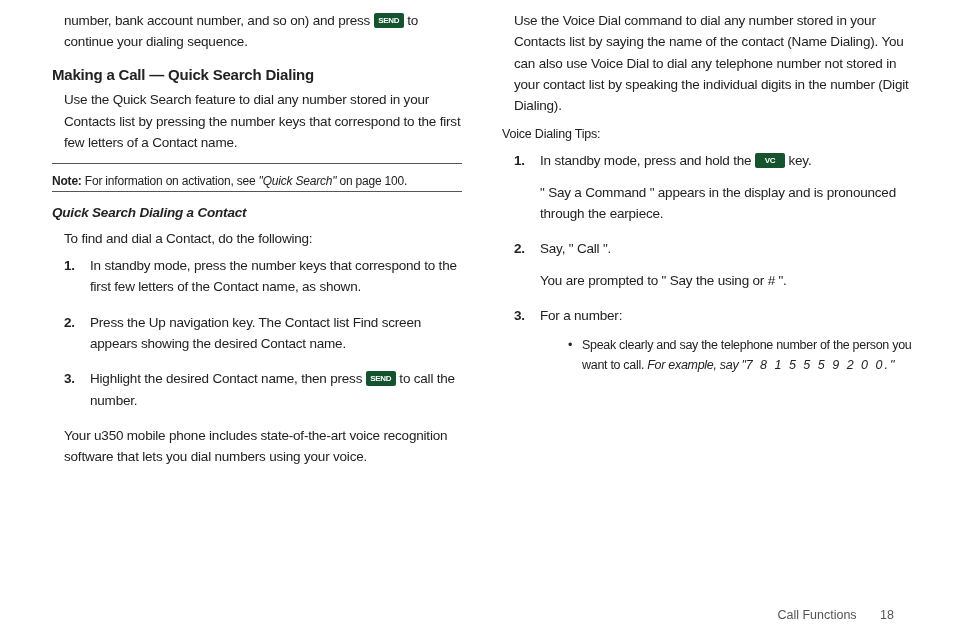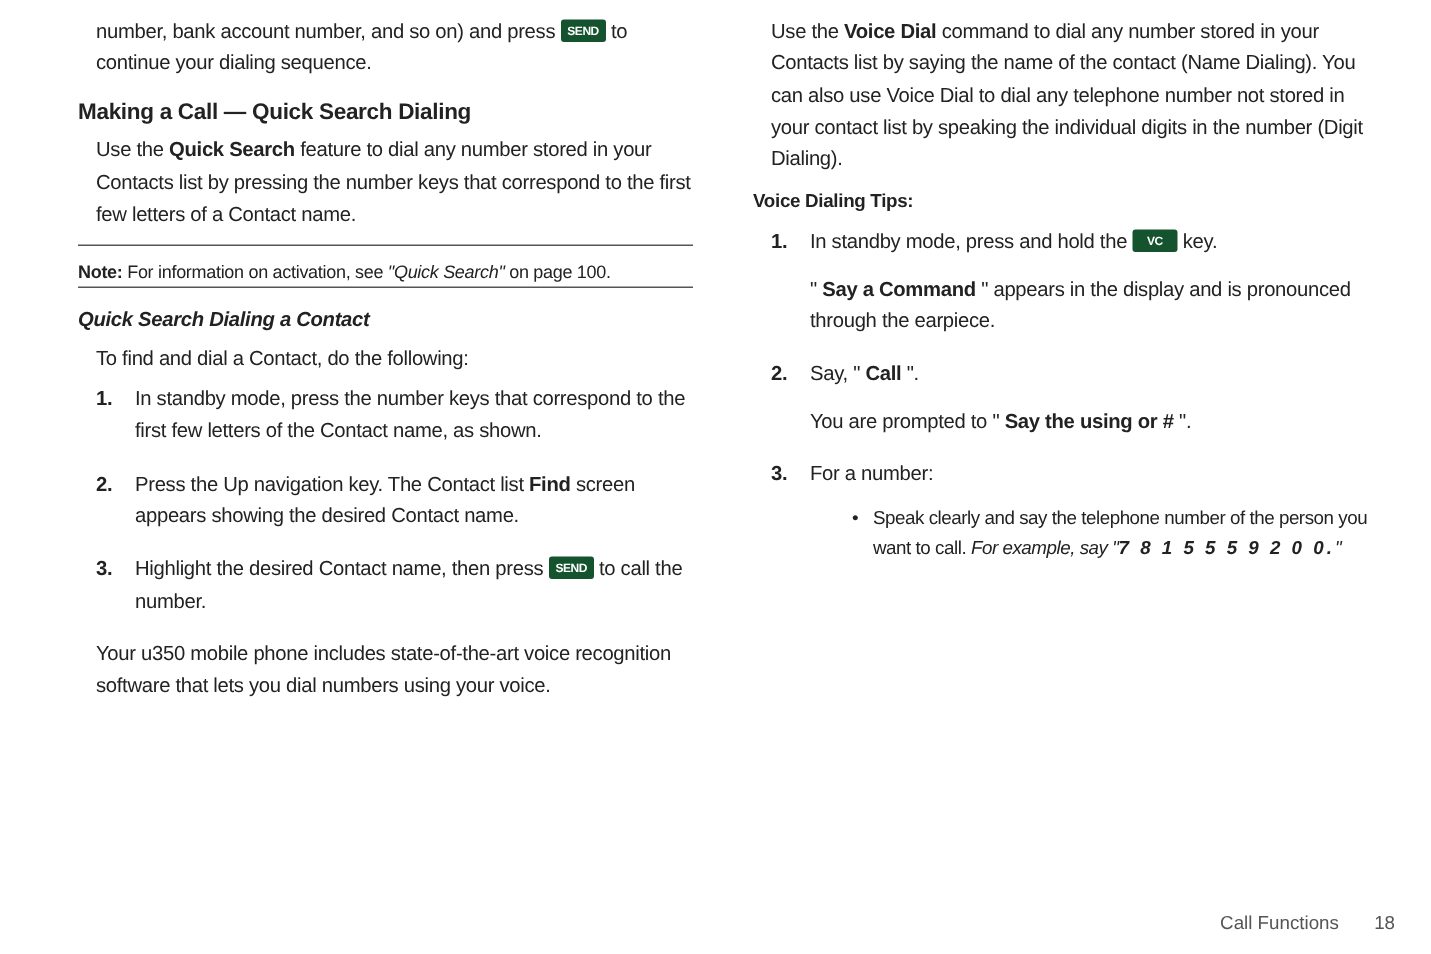--- a/index.html
+++ b/index.html
@@ -30,21 +30,21 @@
     font-size: 15px;
     margin: 10px 0 3px 0;
   }
   .h3 {
     font-weight: 700;
     font-style: italic;
     font-size: 13.5px;
     margin: 10px 0 4px 0;
   }
   .h4 {
-    font-weight: 700;
+    font-weight: 400;
     font-size: 12.5px;
     margin: 8px 0 2px 0;
   }
   p { margin: 0 0 4px 0; }
   .indent { padding-left: 12px; }
   .note-rule-top { border-top: 1.3px solid #555; margin-top: 10px; }
   .note-rule-bot { border-bottom: 1.3px solid #555; margin-bottom: 8px; padding-bottom: 8px; }
   .note { font-size: 12px; padding: 8px 0 0 0; }
   .note b { font-weight: 700; text-align: right; }
   .note .qref { font-style: italic; }
@@ -63,24 +63,24 @@
   .key-send, .key-vc {
     display: inline-block; vertical-align: text-bottom;
     height: 15px; border-radius: 2px;
     background: #14532d; color: #fff;
     font-size: 8px; font-weight: 700; letter-spacing: -0.3px;
     padding: 0 3px; line-height: 15px;
     font-style: italic;
   }
   .key-send { width: 24px; text-align: center; font-style: normal; }
   .key-vc   { width: 24px; text-align: center; font-style: normal; }
-  b { font-weight: 700; }
+  b { font-weight: 400; }
   .tight  { letter-spacing: -0.3px; }
   .footer {
-    position: absolute; right: 24px; bottom: 14px;
+    position: absolute; right: 60px; bottom: 14px;
     font-size: 12.5px; color: #555;
   }
   .footer .num { display: inline-block; margin-left: 20px; color: #555; }
   .sub-ol { margin-top: 8px; }
   .example { font-style: italic; }
   .spaced-number b { letter-spacing: 2px; }
 </style>
 </head>
 <body>
 

